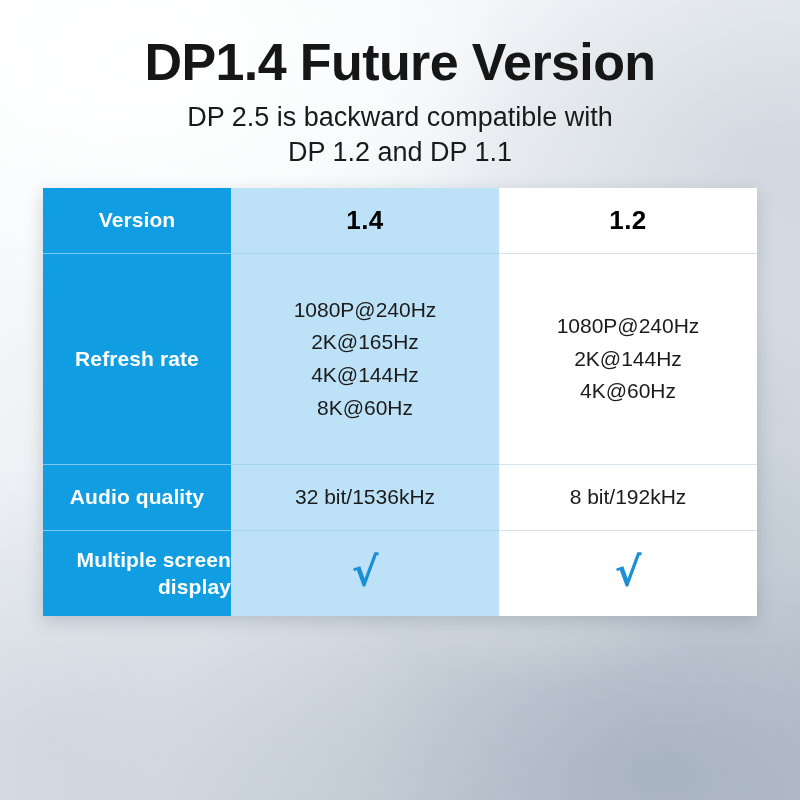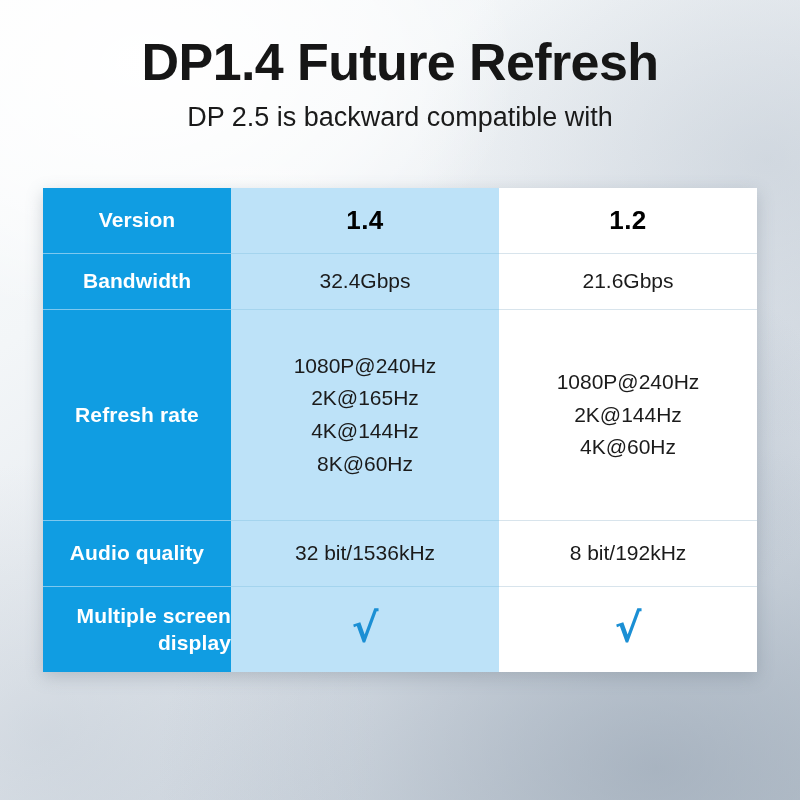--- a/index.html
+++ b/index.html
@@ -156,45 +156,41 @@
     font-family: "DejaVu Sans", sans-serif;
     display: inline-block;
   }
 </style>
 </head>
 <body>
 
 <div id="page">
 
   <div class="header">
-    <h1 class="title">DP1.4 Future Refresh</h1>
+    <h1 class="title">DP1.4 Future Version</h1>
     <p class="subtitle">
       <span>DP 2.5 is backward compatible with</span><br>
+      <span>DP 1.2 and DP 1.1</span>
     </p>
   </div>
 
   <div class="table-wrap">
     <table class="spec">
       <colgroup>
         <col class="c-label">
         <col class="c-v14">
         <col class="c-v12">
       </colgroup>
       <tbody>
         <tr class="row-version">
           <td class="label">Version</td>
           <td class="v14 version-num">1.4</td>
           <td class="v12 version-num">1.2</td>
         </tr>
 
-        <tr class="row-bandwidth">
-          <td class="label">Bandwidth</td>
-          <td class="v14">32.4Gbps</td>
-          <td class="v12">21.6Gbps</td>
-        </tr>
 
         <tr class="row-refresh">
           <td class="label">Refresh rate</td>
           <td class="v14 multiline">1080P@240Hz
 2K@165Hz
 4K@144Hz
 8K@60Hz</td>
           <td class="v12 multiline">1080P@240Hz
 2K@144Hz
 4K@60Hz</td>

